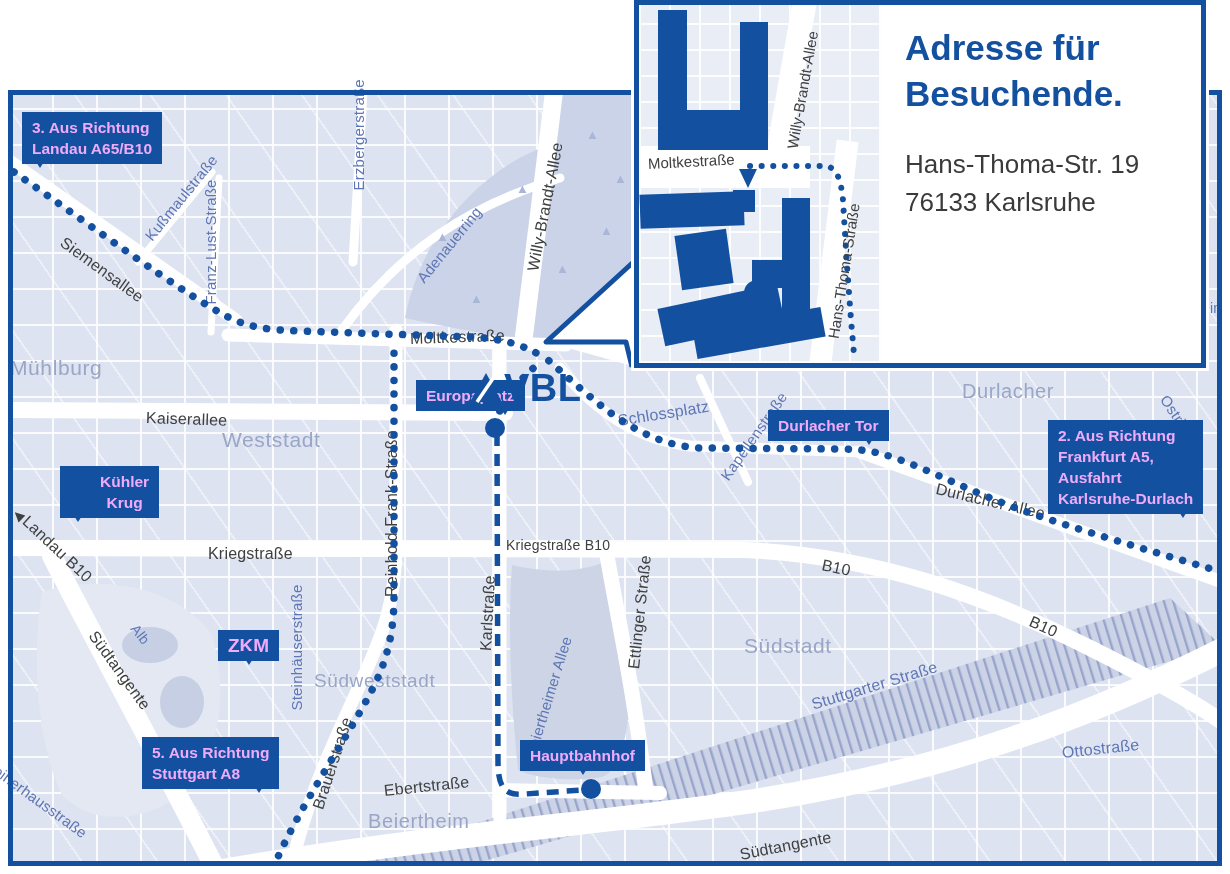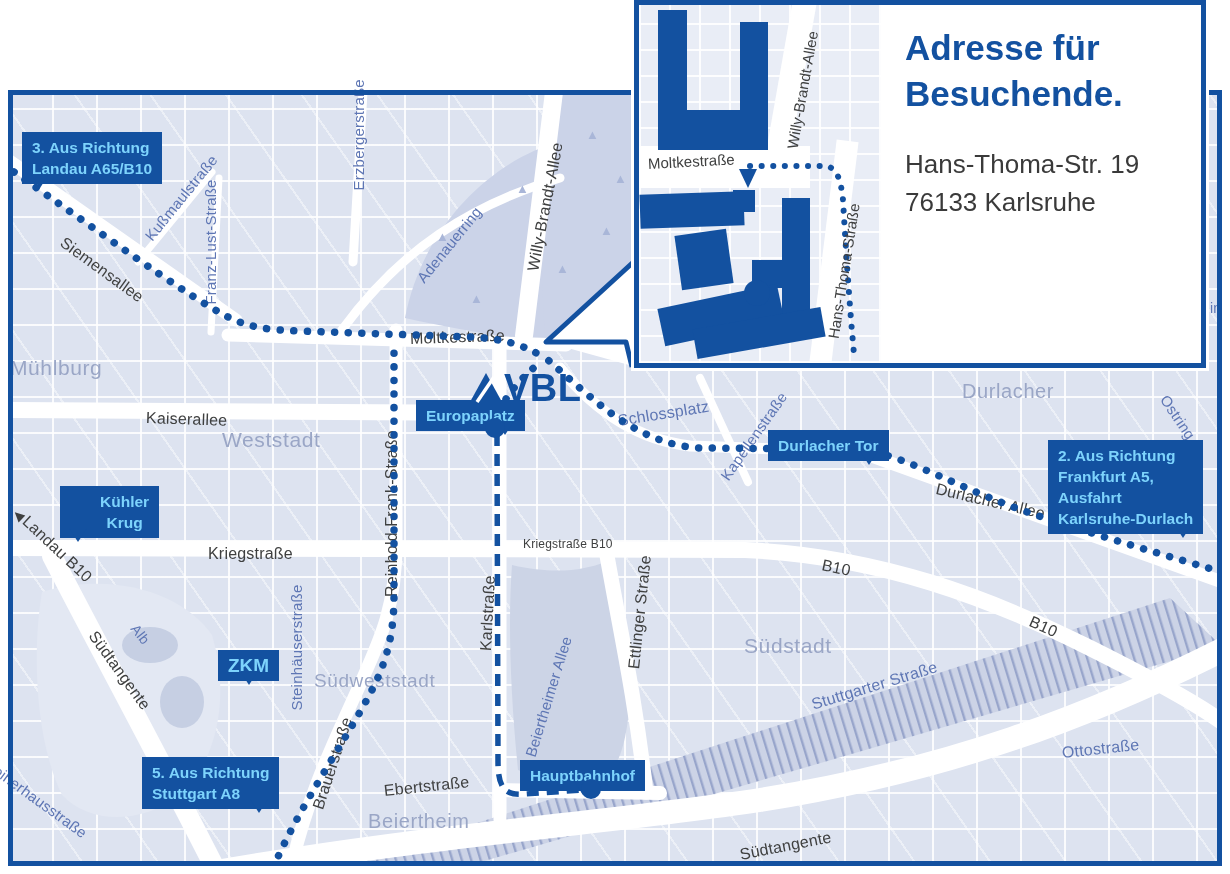--- a/index.html
+++ b/index.html
@@ -27,22 +27,22 @@
   svg.tailsvg{position:absolute;left:0;top:0;z-index:8;pointer-events:none;}
   
   .slabel{position:absolute;white-space:nowrap;transform-origin:0 50%;z-index:3;letter-spacing:.2px;}
   .slabel.dark{color:#3f4040;}
   .slabel.blue{color:#5e76b4;}
   .dir-arrow{font-size:.8em;margin-right:2px;}
   .alabel{position:absolute;white-space:nowrap;color:#9aa6c6;letter-spacing:.6px;z-index:3;}
   .tree{position:absolute;color:#a9b6d8;font-size:13px;z-index:2;line-height:1;}
   
   .badge{
-    position:absolute;background:var(--accent);color:#7dd3fc;font-weight:bold;
-    font-size:15.5px;line-height:21px;padding:5px 10px;white-space:nowrap;z-index:7;margin-top:20px;
+    position:absolute;background:var(--accent);color:#f0abfc;font-weight:bold;
+    font-size:15.5px;line-height:21px;padding:5px 10px;white-space:nowrap;z-index:7;
   }
   .badge.center{text-align:center;}
   .badge::after{
     content:"";position:absolute;bottom:-13px;width:0;height:0;
     border:9px solid transparent;border-top:14px solid var(--accent);
   }
   .ptr-left::after{left:9px;}
   .ptr-center::after{left:50%;margin-left:-9px;}
   .ptr-right::after{right:11px;}
   .stop{position:absolute;width:20px;height:20px;border-radius:50%;background:var(--accent);
@@ -119,21 +119,21 @@
 <div id="label-layer">
     <div class="slabel dark" style="left: 62px; top: 232px; font-size: 16px; transform: rotate(36deg);"><span>Siemensallee</span></div>
     <div class="slabel blue" style="left: 148px; top: 230px; font-size: 15px; transform: rotate(-51deg);"><span>Kußmaulstraße</span></div>
     <div class="slabel blue" style="left: 210px; top: 296px; font-size: 15px; transform: rotate(-90deg);"><span>Franz-Lust-Straße</span></div>
     <div class="slabel blue" style="left: 358px; top: 182px; font-size: 15px; transform: rotate(-90deg);"><span>Erzbergerstraße</span></div>
     <div class="slabel blue" style="left: 420px; top: 272px; font-size: 15px; transform: rotate(-51deg);"><span>Adenauerring</span></div>
     <div class="slabel dark" style="left: 533px; top: 262px; font-size: 16px; transform: rotate(-79deg);"><span>Willy-Brandt-Allee</span></div>
     <div class="slabel dark" style="left: 410px; top: 330px; font-size: 16px; transform: rotate(-2deg);"><span>Moltkestraße</span></div>
     <div class="slabel dark" style="left: 146px; top: 409px; font-size: 16px; transform: rotate(2deg);"><span>Kaiserallee</span></div>
     <div class="slabel dark" style="left: 208px; top: 545px; font-size: 16px; transform: rotate(0deg);"><span>Kriegstraße</span></div>
-    <div class="slabel dark" style="left: 523px; top: 537px; font-size: 12px; transform: rotate(0deg);"><span>Kriegstraße B10</span></div>
+    <div class="slabel dark" style="left: 506px; top: 537px; font-size: 14px; transform: rotate(0deg);"><span>Kriegstraße B10</span></div>
     <div class="slabel dark" style="left: 822px; top: 556px; font-size: 16px; transform: rotate(12deg);"><span>B10</span></div>
     <div class="slabel dark" style="left: 1030px; top: 612px; font-size: 16px; transform: rotate(24deg);"><span>B10</span></div>
     <div class="slabel dark" style="left: 936px; top: 480px; font-size: 16px; transform: rotate(13deg);"><span>Durlacher Allee</span></div>
     <div class="slabel blue" style="left: 724px; top: 470px; font-size: 15px; transform: rotate(-55deg);"><span>Kapellenstraße</span></div>
     <div class="slabel blue" style="left: 618px; top: 412px; font-size: 16px; transform: rotate(-9deg);"><span>Schlossplatz</span></div>
     <div class="slabel dark" style="left: 392px; top: 588px; font-size: 16px; transform: rotate(-90deg);"><span>Reinhold-Frank-Straße</span></div>
     <div class="slabel dark" style="left: 486px; top: 642px; font-size: 16px; transform: rotate(-87deg);"><span>Karlstraße</span></div>
     <div class="slabel dark" style="left: 634px; top: 660px; font-size: 16px; transform: rotate(-84deg);"><span>Ettlinger Straße</span></div>
     <div class="slabel blue" style="left: 530px; top: 748px; font-size: 15px; transform: rotate(-73deg);"><span>Beiertheimer Allee</span></div>
     <div class="slabel blue" style="left: 296px; top: 702px; font-size: 15px; transform: rotate(-90deg);"><span>Steinhäuserstraße</span></div>

